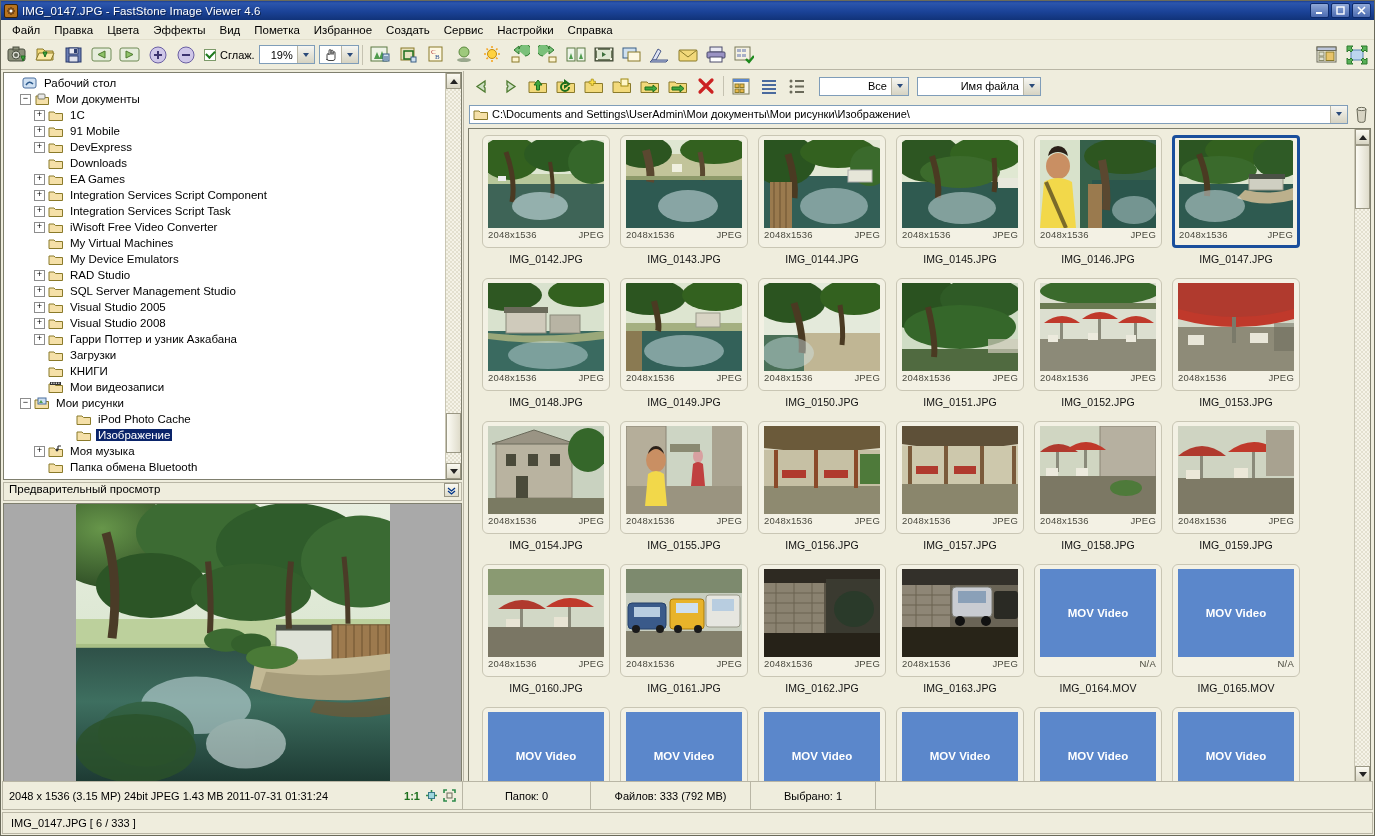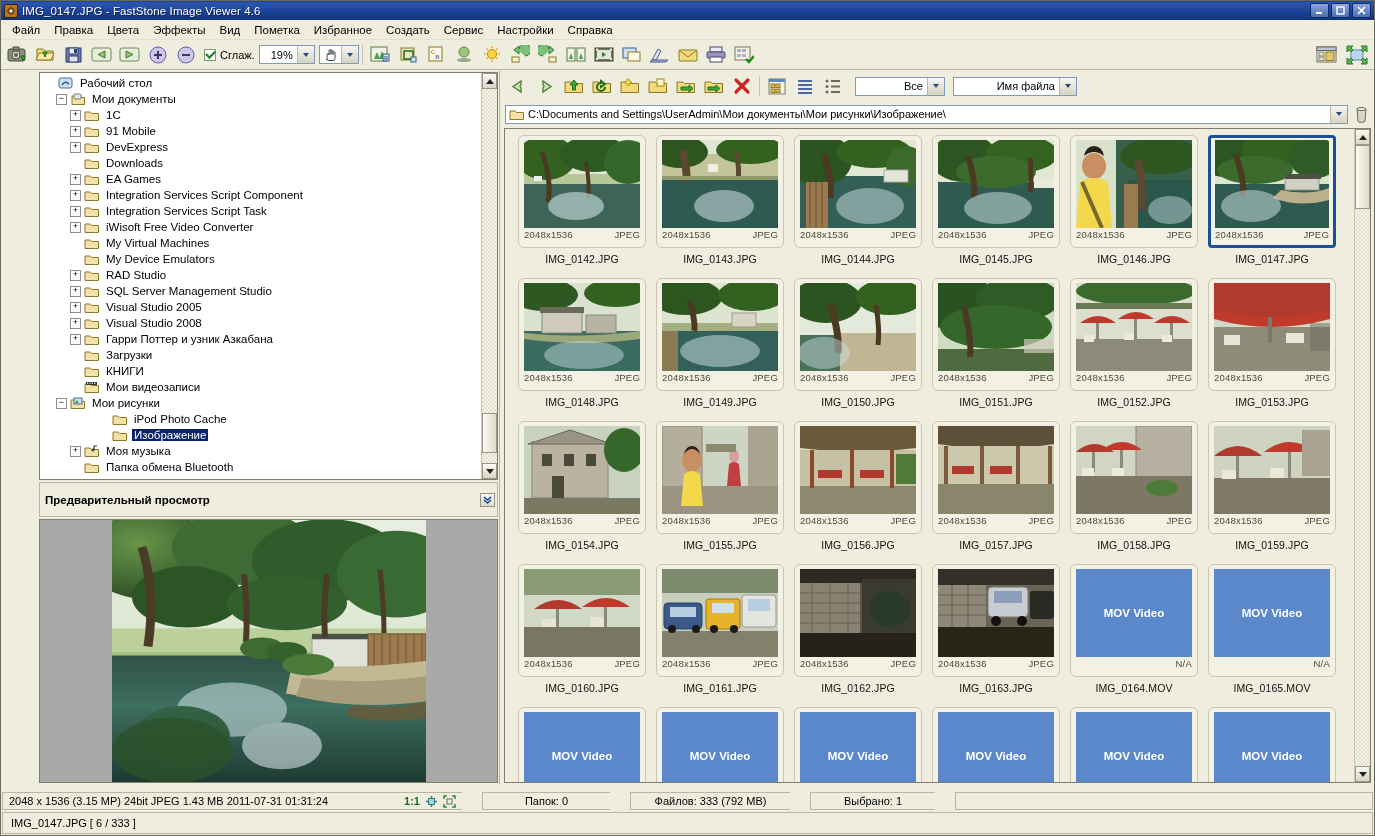--- a/index.html
+++ b/index.html
@@ -54,42 +54,42 @@
   .combo{height:19px;border:1px solid #7f9db9;background:#fff;display:flex;align-items:center;
     box-sizing:border-box;flex:none;}
   .combo .cval{padding:0 4px;font-size:11px;white-space:nowrap;flex:1;text-align:right;}
   .combo .carr{width:16px;height:17px;background:linear-gradient(to bottom,#f6f6f2,#d6d3c2);
     border-left:1px solid #b9b6a5;display:flex;align-items:center;justify-content:center;}
   .arrdn{width:0;height:0;border-left:3px solid transparent;border-right:3px solid transparent;
     border-top:4px solid #2a4a7a;}
   .tb-right{margin-left:auto;display:flex;align-items:center;gap:2px;}
 
   
-  .content{position:absolute;left:1px;top:70px;right:1px;bottom:51px;display:flex;margin-left:36px;}
+  .content{position:absolute;left:1px;top:70px;right:1px;bottom:51px;display:flex;}
   .leftpane{width:462px;display:flex;flex-direction:column;flex:none;
      border-right:1px solid #b9b6a5;box-sizing:border-box;}
   .rightpane{flex:1;display:flex;flex-direction:column;background:#efeddd;}
 
   
   .treewrap{height:408px;background:#fff;border:1px solid #7f7f6e;margin:1px;
     box-sizing:border-box;display:flex;overflow:hidden;position:relative;}
   .tree{flex:1;overflow:hidden;padding:2px 0 0 2px;background:#fff;}
   .trow{display:flex;align-items:center;height:16px;white-space:nowrap;font-size:11.5px;}
   .twist{width:11px;height:11px;border:1px solid #8d8d8d;background:#fff;margin-right:3px;
     display:flex;align-items:center;justify-content:center;font-size:9px;line-height:1;
     color:#000;font-family:"Liberation Mono",monospace;flex:none;box-sizing:border-box;}
   .twist.empty{border:none;background:none;}
   .tfold{width:16px;height:13px;margin-right:4px;flex:none;}
   .tlabel{padding:0 2px;}
   .trow.sel .tlabel{background:#0a246a;color:#fff;}
   .tindent{flex:none;}
 
   
-  .pvhead{height:35px;background:#efeddd;border:1px solid #b9b6a5;margin:1px;
-    display:flex;align-items:center;box-sizing:border-box;font-size:11.5px;font-weight:bold;}
+  .pvhead{height:19px;background:#efeddd;border:1px solid #b9b6a5;margin:1px;
+    display:flex;align-items:flex-start;box-sizing:border-box;font-size:11.5px;}
   .pvhead .lbl{padding-left:5px;flex:1;}
   .pvhead .dbtn{width:15px;height:14px;border:1px solid #999684;
     background:linear-gradient(to bottom,#fbfaf2,#dedbc9);
     display:flex;align-items:center;justify-content:center;margin-right:2px;
     box-sizing:border-box;color:#00348a;font-size:9px;line-height:1;font-weight:bold;}
   .previewbox{flex:1;margin:1px;border:1px solid #7f7f6e;background:#a9a9a9;
     display:flex;align-items:center;justify-content:center;overflow:hidden;
     box-sizing:border-box;position:relative;}
   .pvimg{width:314px;height:100%;}
 
@@ -134,22 +134,22 @@
   .sbtrack{flex:1;background:
      repeating-conic-gradient(#f5f3e8 0% 25%, #e3e0cf 0% 50%) 0 0/4px 4px;}
   .sbthumb{height:64px;background:linear-gradient(to right,#fcfbf4,#dfdccb);
     border:1px solid #9a9784;box-sizing:border-box;}
   .arrup{width:0;height:0;border-left:4px solid transparent;border-right:4px solid transparent;
     border-bottom:5px solid #222;}
   .arrdnk{width:0;height:0;border-left:4px solid transparent;border-right:4px solid transparent;
     border-top:5px solid #222;}
 
   
-  .statusrow{position:absolute;left:1px;right:1px;bottom:25px;height:18px;display:flex;
-    align-items:stretch;background:#efeddd;gap:20px;}
+  .statusrow{position:absolute;left:1px;right:1px;bottom:25px;height:29px;display:flex;
+    align-items:stretch;background:#efeddd;}
   .stcell{border:1px solid #b9b6a5;border-right:none;display:flex;align-items:center;
     box-sizing:border-box;font-size:11px;padding:0 6px;background:#efeddd;}
   .stcell:last-child{border-right:1px solid #b9b6a5;}
   .stcell.center{justify-content:center;}
   .stbar2{position:absolute;left:1px;right:1px;bottom:1px;height:22px;
     border:1px solid #b9b6a5;box-sizing:border-box;background:#efeddd;
     display:flex;align-items:center;padding-left:8px;font-size:11px;}
   .greenone{color:#1d6f1d;font-weight:bold;font-size:11px;}
   svg{display:block;}
 </style>

